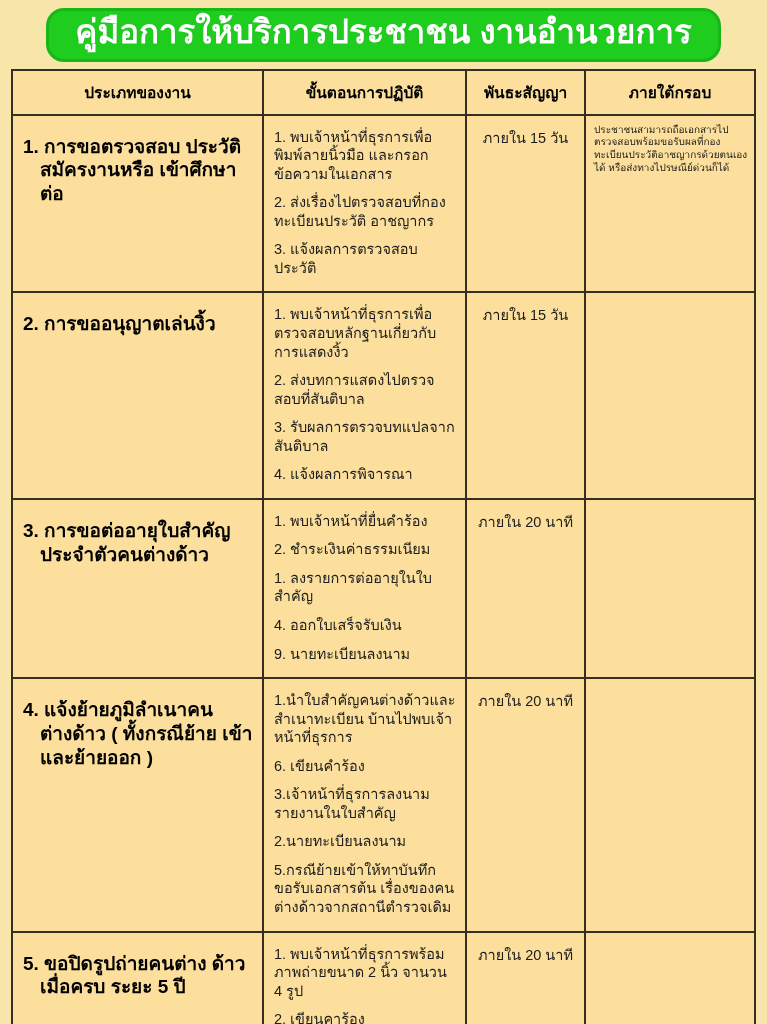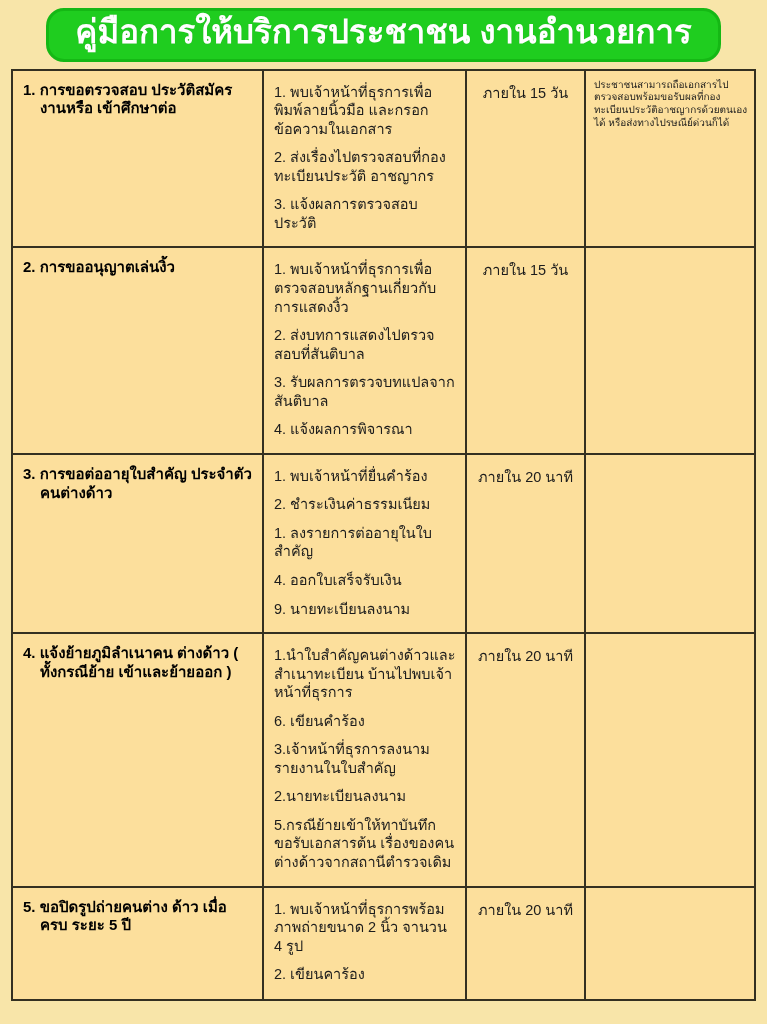--- a/index.html
+++ b/index.html
@@ -49,23 +49,23 @@
   }
   th {
     font-size: 15.5px;
     font-weight: bold;
     color: #000000;
     text-align: center;
     padding: 9px 4px;
   }
   td.c-type {
     font-weight: bold;
-    font-size: 15px;
+    font-size: 19px;
     color: #000000;
-    padding: 10px 8px 6px 10px;
+    padding: 19px 8px 6px 10px;
     line-height: 1.25;
   }
   .hang {
     padding-left: 17px;
     text-indent: -17px;
   }
   td.c-steps {
     font-size: 14.5px;
     padding: 2px 8px 4px 10px;
     line-height: 1.28;
@@ -99,20 +99,26 @@
 </div>
 
 <table class="service-table">
   <colgroup>
     <col class="c1">
       <col class="c2">
       <col class="c3">
       <col class="c4">
   </colgroup>
   <tbody>
+      <tr class="rh">
+    <th>ประเภทของงาน</th>
+    <th>ขั้นตอนการปฏิบัติ</th>
+    <th>พันธะสัญญา</th>
+    <th>ภายใต้กรอบ</th>
+  </tr>
 
   <tr class="r1">
     <td class="c-type">
       <div class="hang">1. การขอตรวจสอบ ประวัติสมัครงานหรือ เข้าศึกษาต่อ</div>
     </td>
     <td class="c-steps">
       <p class="step">1. พบเจ้าหน้าที่ธุรการเพื่อพิมพ์ลายนิ้วมือ และกรอกข้อความในเอกสาร</p>
       <p class="step">2. ส่งเรื่องไปตรวจสอบที่กองทะเบียนประวัติ อาชญากร</p>
       <p class="step">3. แจ้งผลการตรวจสอบประวัติ</p>
     </td>

